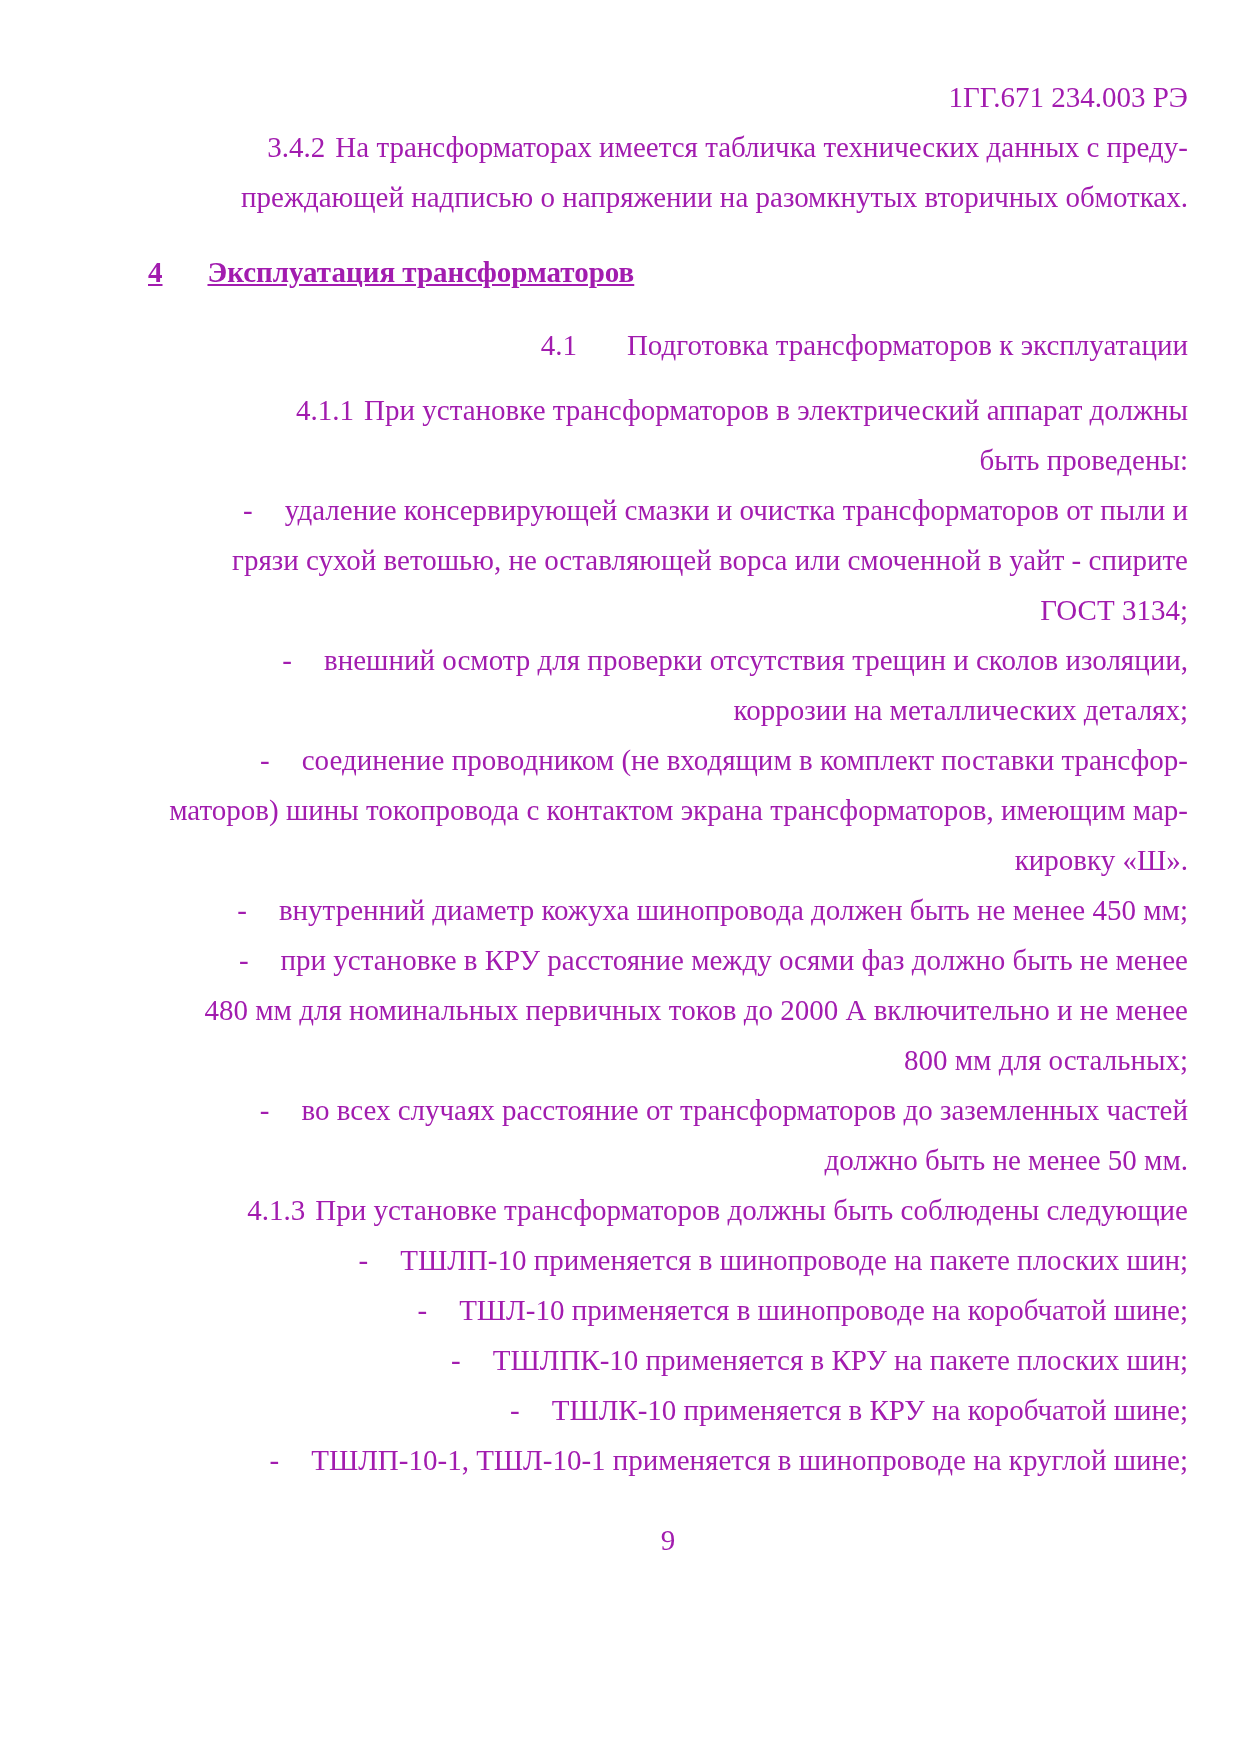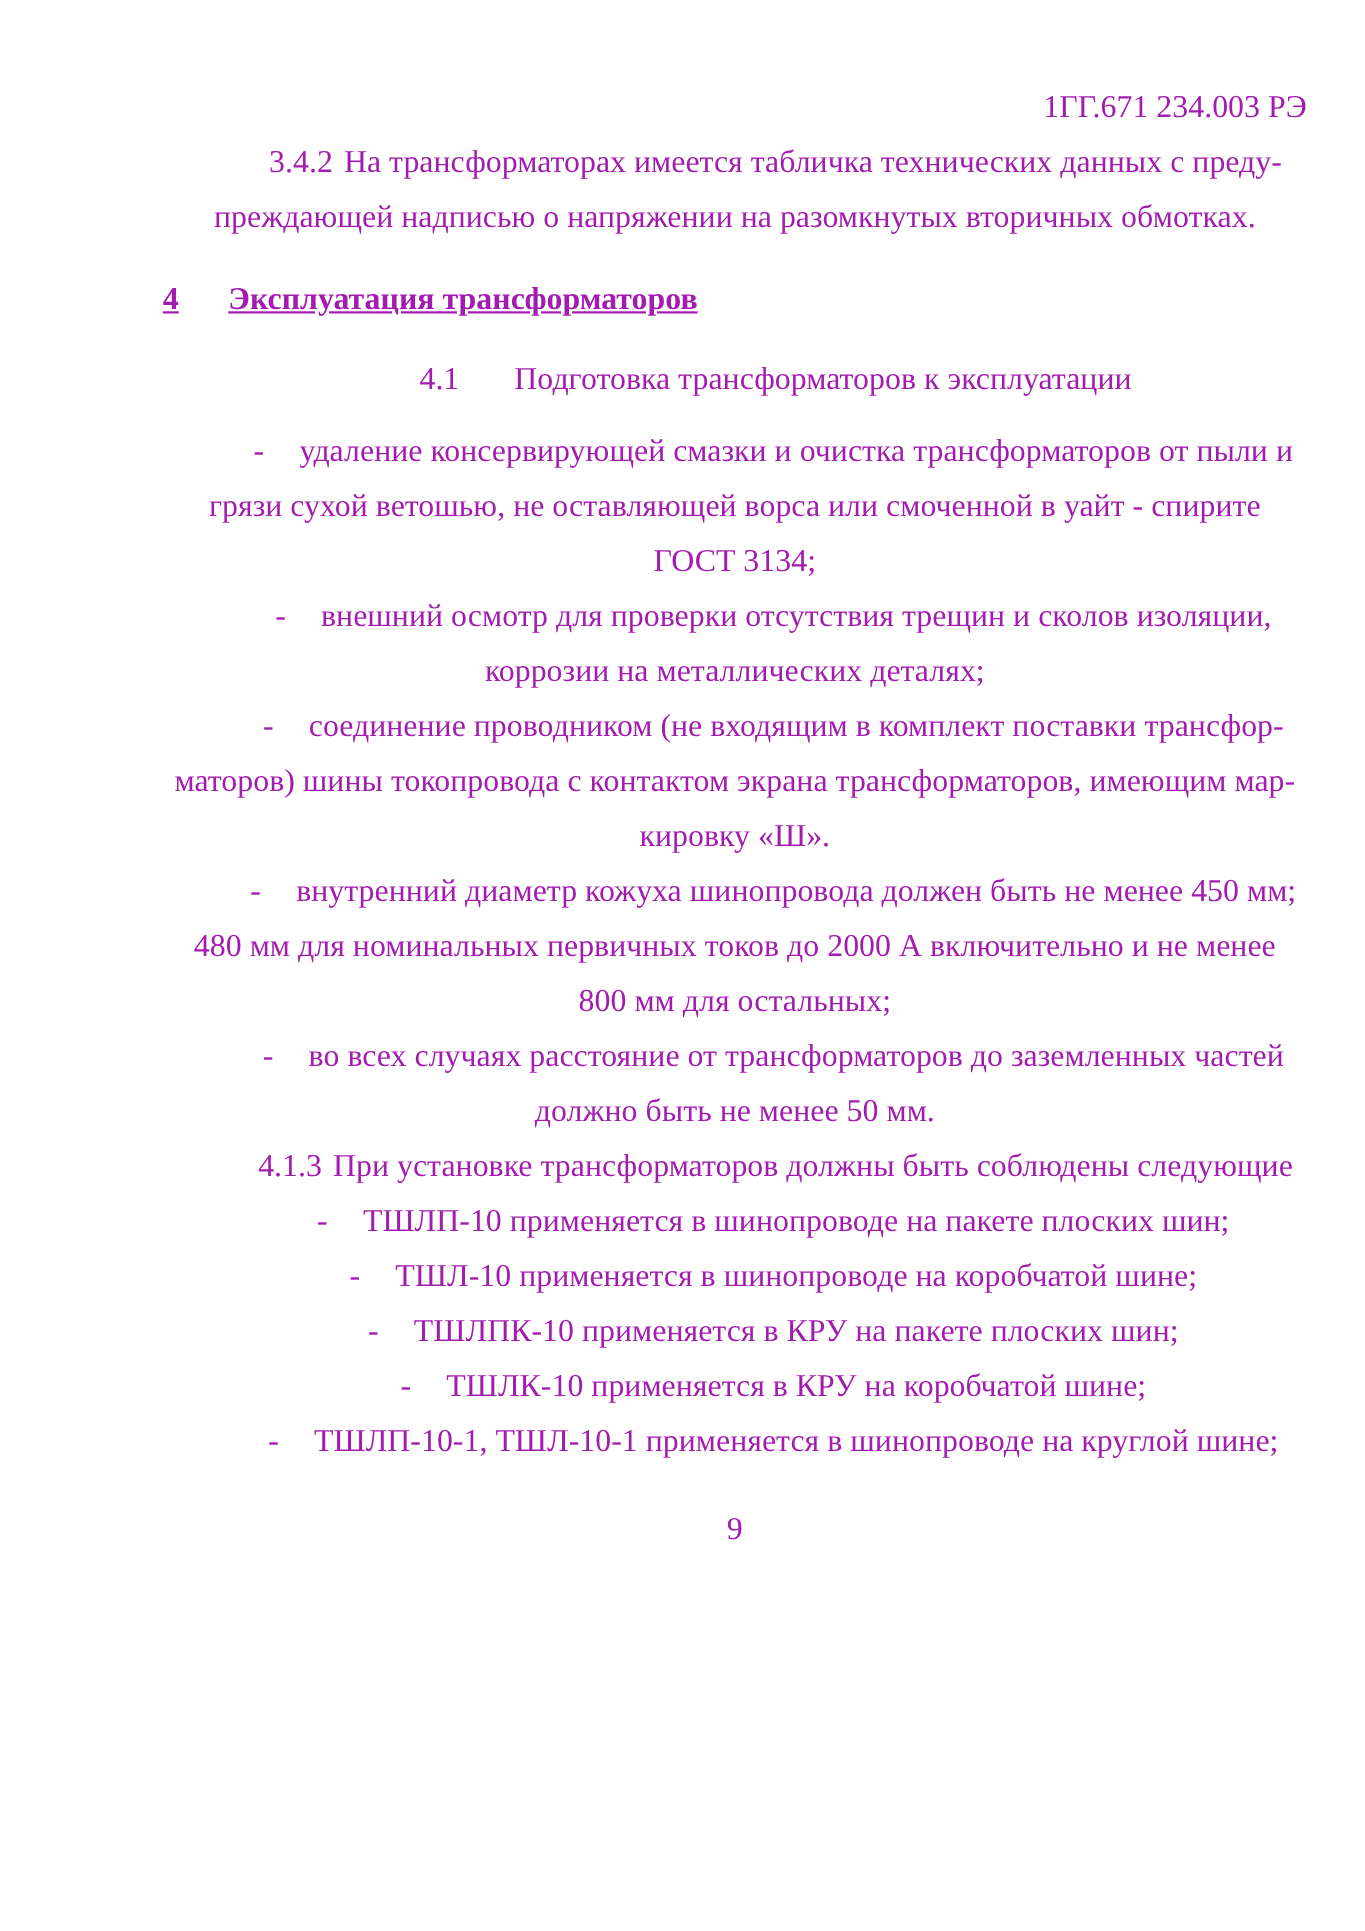--- a/index.html
+++ b/index.html
@@ -16,21 +16,21 @@
     color: #a21caf;
     font-family: "Liberation Serif", "DejaVu Serif", serif;
     font-size: 29px;
     padding: 72px 53px 0 148px;
     overflow: hidden;
   }
   .line {
     height: 50px;
     line-height: 50px;
     white-space: nowrap;
-    text-align: center;
+    text-align: right;
   }
   .header-line {
     height: 50px;
     line-height: 50px;
     text-align: right;
     white-space: nowrap;
   }
   .footer-line {
     height: 50px;
     line-height: 50px;
@@ -67,38 +67,43 @@
 
   <div id="doc-body">
       <div class="block block-paragraph">
         <div class="line indent"><span class="num">3.4.2</span><span class="txt">На трансформаторах имеется табличка технических данных с преду-</span></div>
         <div class="line"><span class="txt">преждающей надписью о напряжении на разомкнутых вторичных обмотках.</span></div>
       </div>
       <div class="block block-heading"><span class="num short">4</span><span class="txt">Эксплуатация трансформаторов</span></div>
       <div class="block block-paragraph">
         <div class="line indent"><span class="num short">4.1</span><span class="txt">Подготовка трансформаторов к эксплуатации</span></div>
       </div>
+      <div class="block block-paragraph">
+        <div class="line indent"><span class="num">4.1.1</span><span class="txt">При установке трансформаторов в электрический аппарат должны</span></div>
+        <div class="line"><span class="txt">быть проведены:</span></div>
+      </div>
       <div class="block block-list">
         <div class="line dashline"><span class="dash">-</span><span class="txt">удаление консервирующей смазки и очистка трансформаторов от пыли и</span></div>
         <div class="line"><span class="txt">грязи сухой ветошью, не оставляющей ворса или смоченной в уайт - спирите</span></div>
         <div class="line"><span class="txt">ГОСТ 3134;</span></div>
       </div>
       <div class="block block-list">
         <div class="line dashline"><span class="dash">-</span><span class="txt">внешний осмотр для проверки отсутствия трещин и сколов изоляции,</span></div>
         <div class="line"><span class="txt">коррозии на металлических деталях;</span></div>
       </div>
       <div class="block block-list">
         <div class="line dashline"><span class="dash">-</span><span class="txt">соединение проводником (не входящим в комплект поставки трансфор-</span></div>
         <div class="line"><span class="txt">маторов) шины токопровода с контактом экрана трансформаторов, имеющим мар-</span></div>
         <div class="line"><span class="txt">кировку «Ш».</span></div>
       </div>
       <div class="block block-list">
         <div class="line dashline"><span class="dash">-</span><span class="txt">внутренний диаметр кожуха шинопровода должен быть не менее 450 мм;</span></div>
       </div>
       <div class="block block-list">
+        <div class="line dashline"><span class="dash">-</span><span class="txt">при установке в КРУ расстояние между осями фаз должно быть не менее</span></div>
         <div class="line"><span class="txt">480 мм для номинальных первичных токов до 2000 А включительно и не менее</span></div>
         <div class="line"><span class="txt">800 мм для остальных;</span></div>
       </div>
       <div class="block block-list">
         <div class="line dashline"><span class="dash">-</span><span class="txt">во всех случаях расстояние от трансформаторов до заземленных частей</span></div>
         <div class="line"><span class="txt">должно быть не менее 50 мм.</span></div>
       </div>
       <div class="block block-paragraph">
         <div class="line indent"><span class="num">4.1.3</span><span class="txt">При установке трансформаторов должны быть соблюдены следующие</span></div>
       </div>

